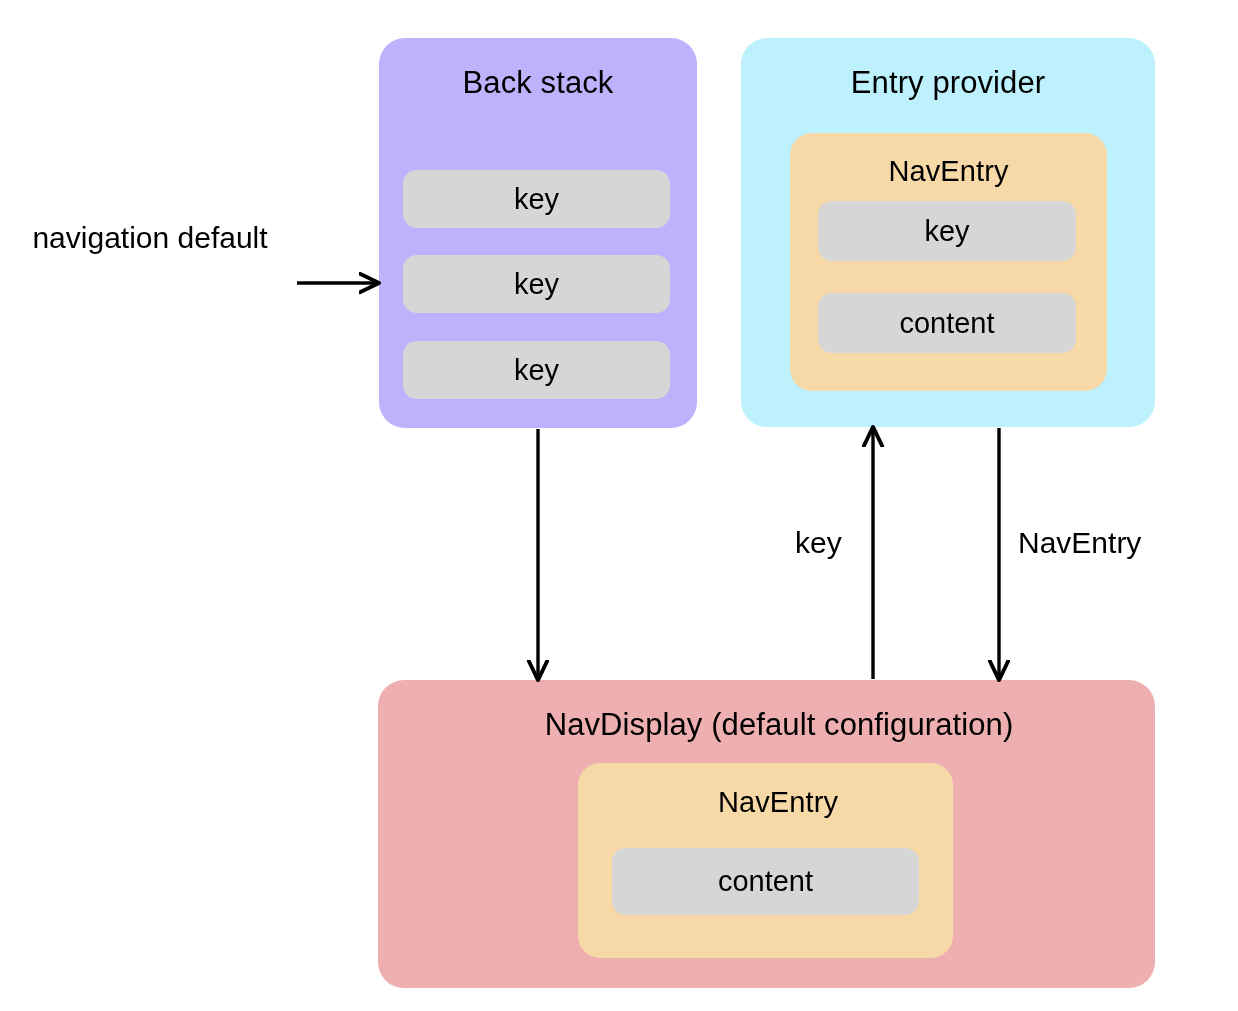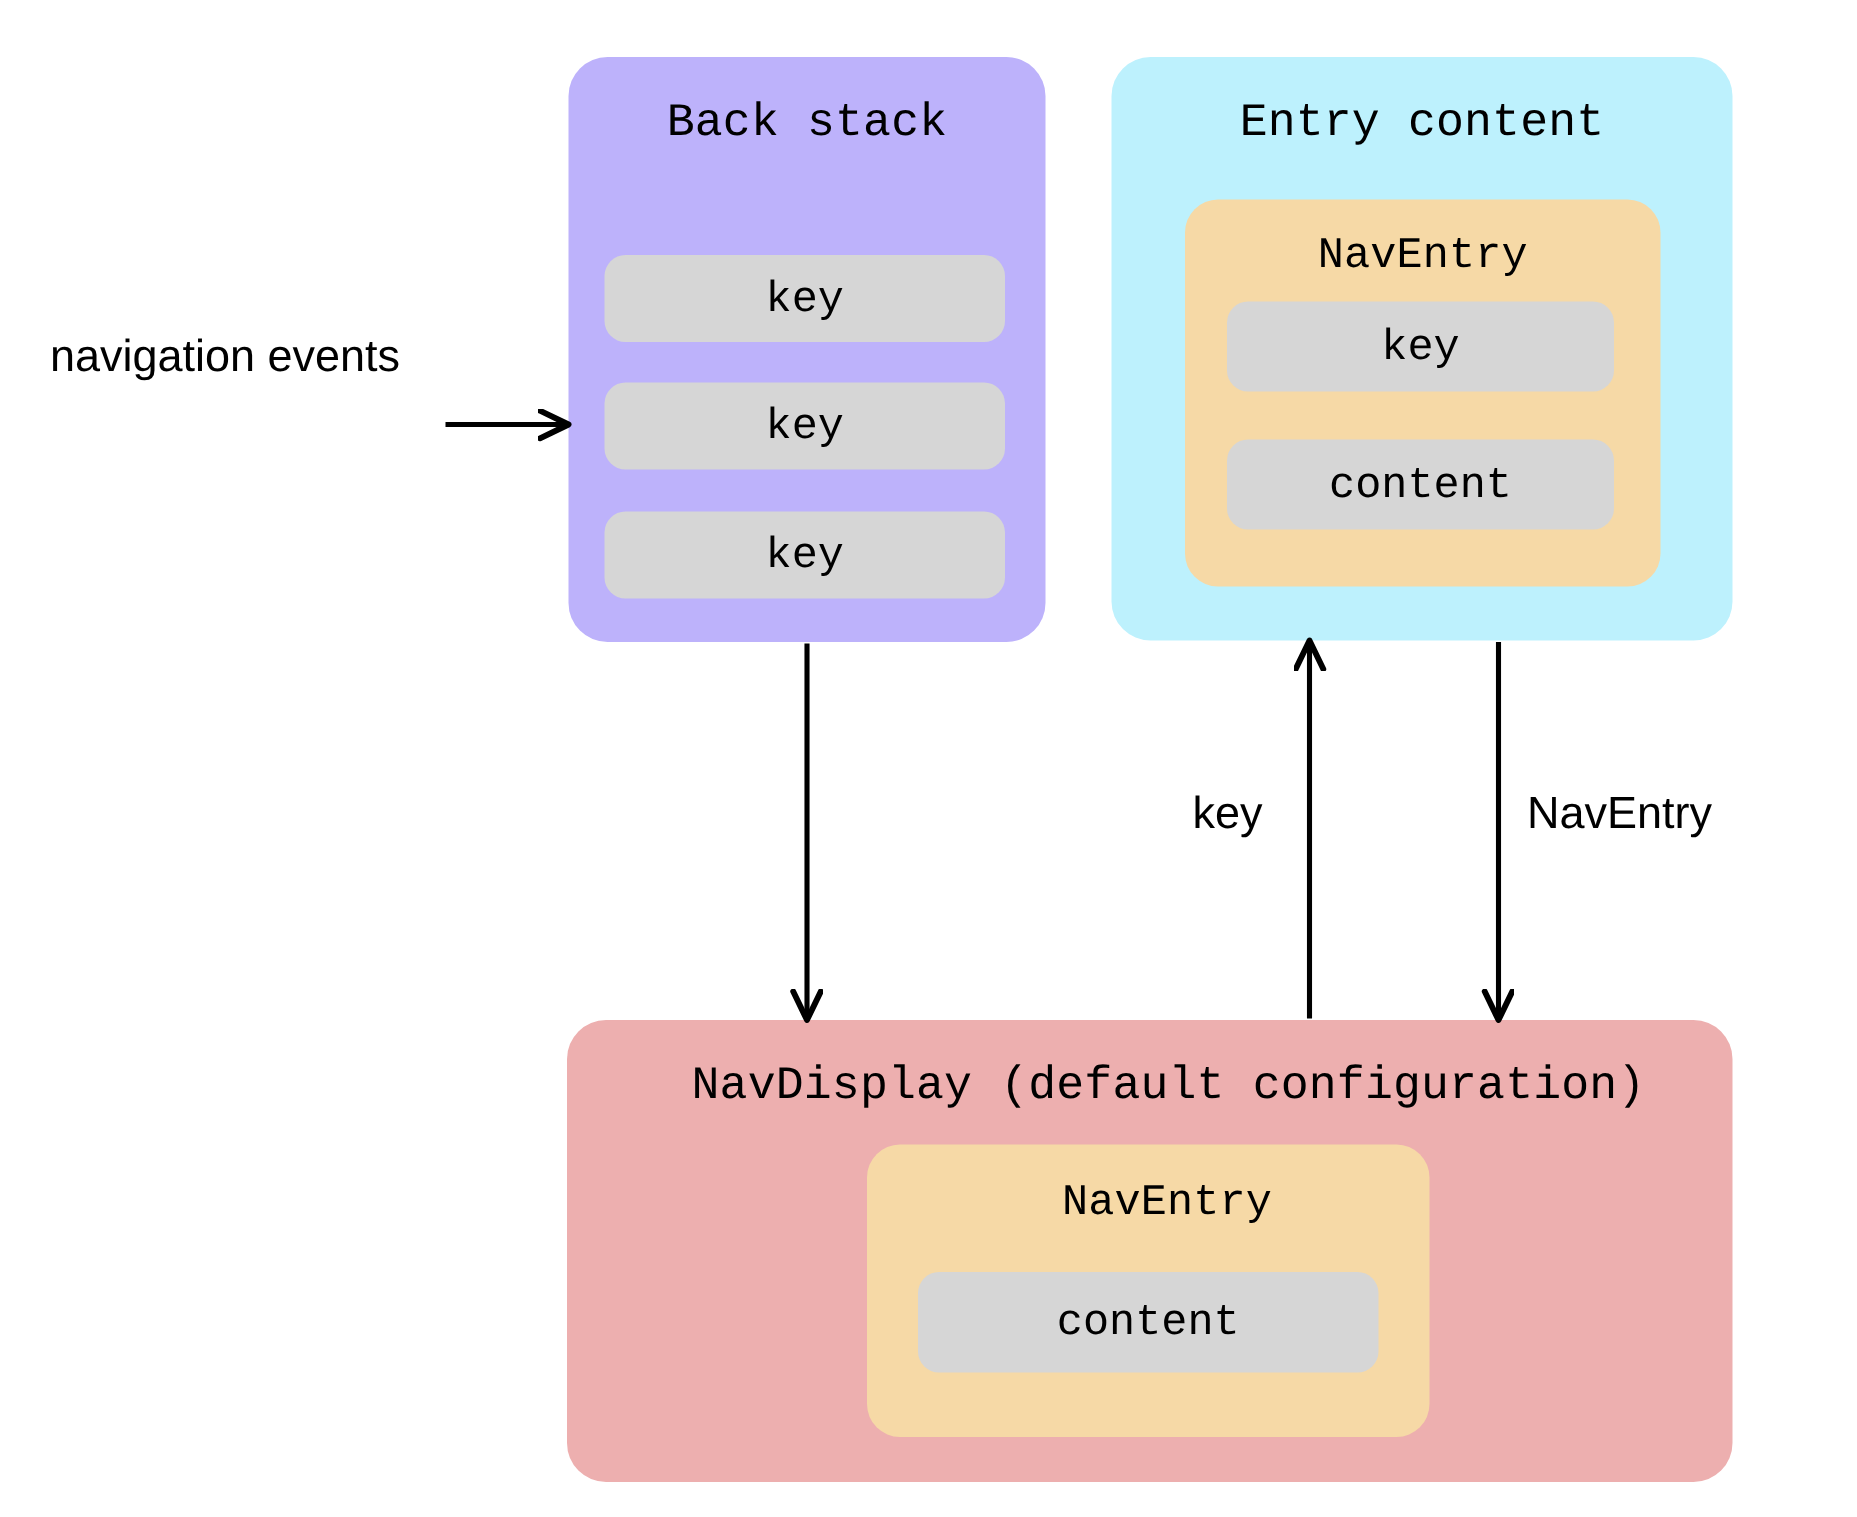--- a/index.html
+++ b/index.html
@@ -21,21 +21,20 @@
 
   
   .box {
     position: absolute;
     box-sizing: border-box;
   }
 
   
   .card {
     border-radius: 26px;
-    font-family: Liberation Mono, monospace;
   }
   .card-title {
     position: absolute;
     left: 0;
     right: 0;
     text-align: center;
     color: #000000;
     font-size: 31px;
     line-height: 34px;
     letter-spacing: 0.1px;
@@ -137,37 +136,37 @@
     width: 1238px;
     height: 1011px;
     pointer-events: none;
   }
 </style>
 </head>
 <body>
 
 <div id="canvas">
 
-  <div class="free-label" id="nav-events-label"><span>navigation events</span><br></div>
+  <div class="free-label" id="nav-events-label"><span>navigation default</span><br></div>
 
   <div class="box card" id="back-stack" style="background:#BDB2FB;">
     <div class="card-title">Back stack</div>
     <div class="chip" style="background:#D6D6D6;left:24px;top:132px;width:267px;height:58px;">
       <span>key</span>
     </div>
     <div class="chip" style="background:#D6D6D6;left:24px;top:217px;width:267px;height:58px;">
       <span>key</span>
     </div>
     <div class="chip" style="background:#D6D6D6;left:24px;top:303px;width:267px;height:58px;">
       <span>key</span>
     </div>
   </div>
 
   <div class="box card" id="entry-provider" style="background:#BDF1FD;">
-    <div class="card-title">Entry content</div>
+    <div class="card-title">Entry provider</div>
 
     <div class="box" id="ep-naventry" style="background:#F6D9A6;">
       <div class="card-title">NavEntry</div>
       <div class="chip" style="background:#D6D6D6;left:28px;top:68px;width:258px;height:60px;">
         <span>key</span>
       </div>
       <div class="chip" style="background:#D6D6D6;left:28px;top:160px;width:258px;height:60px;">
         <span>content</span>
       </div>
     </div>

